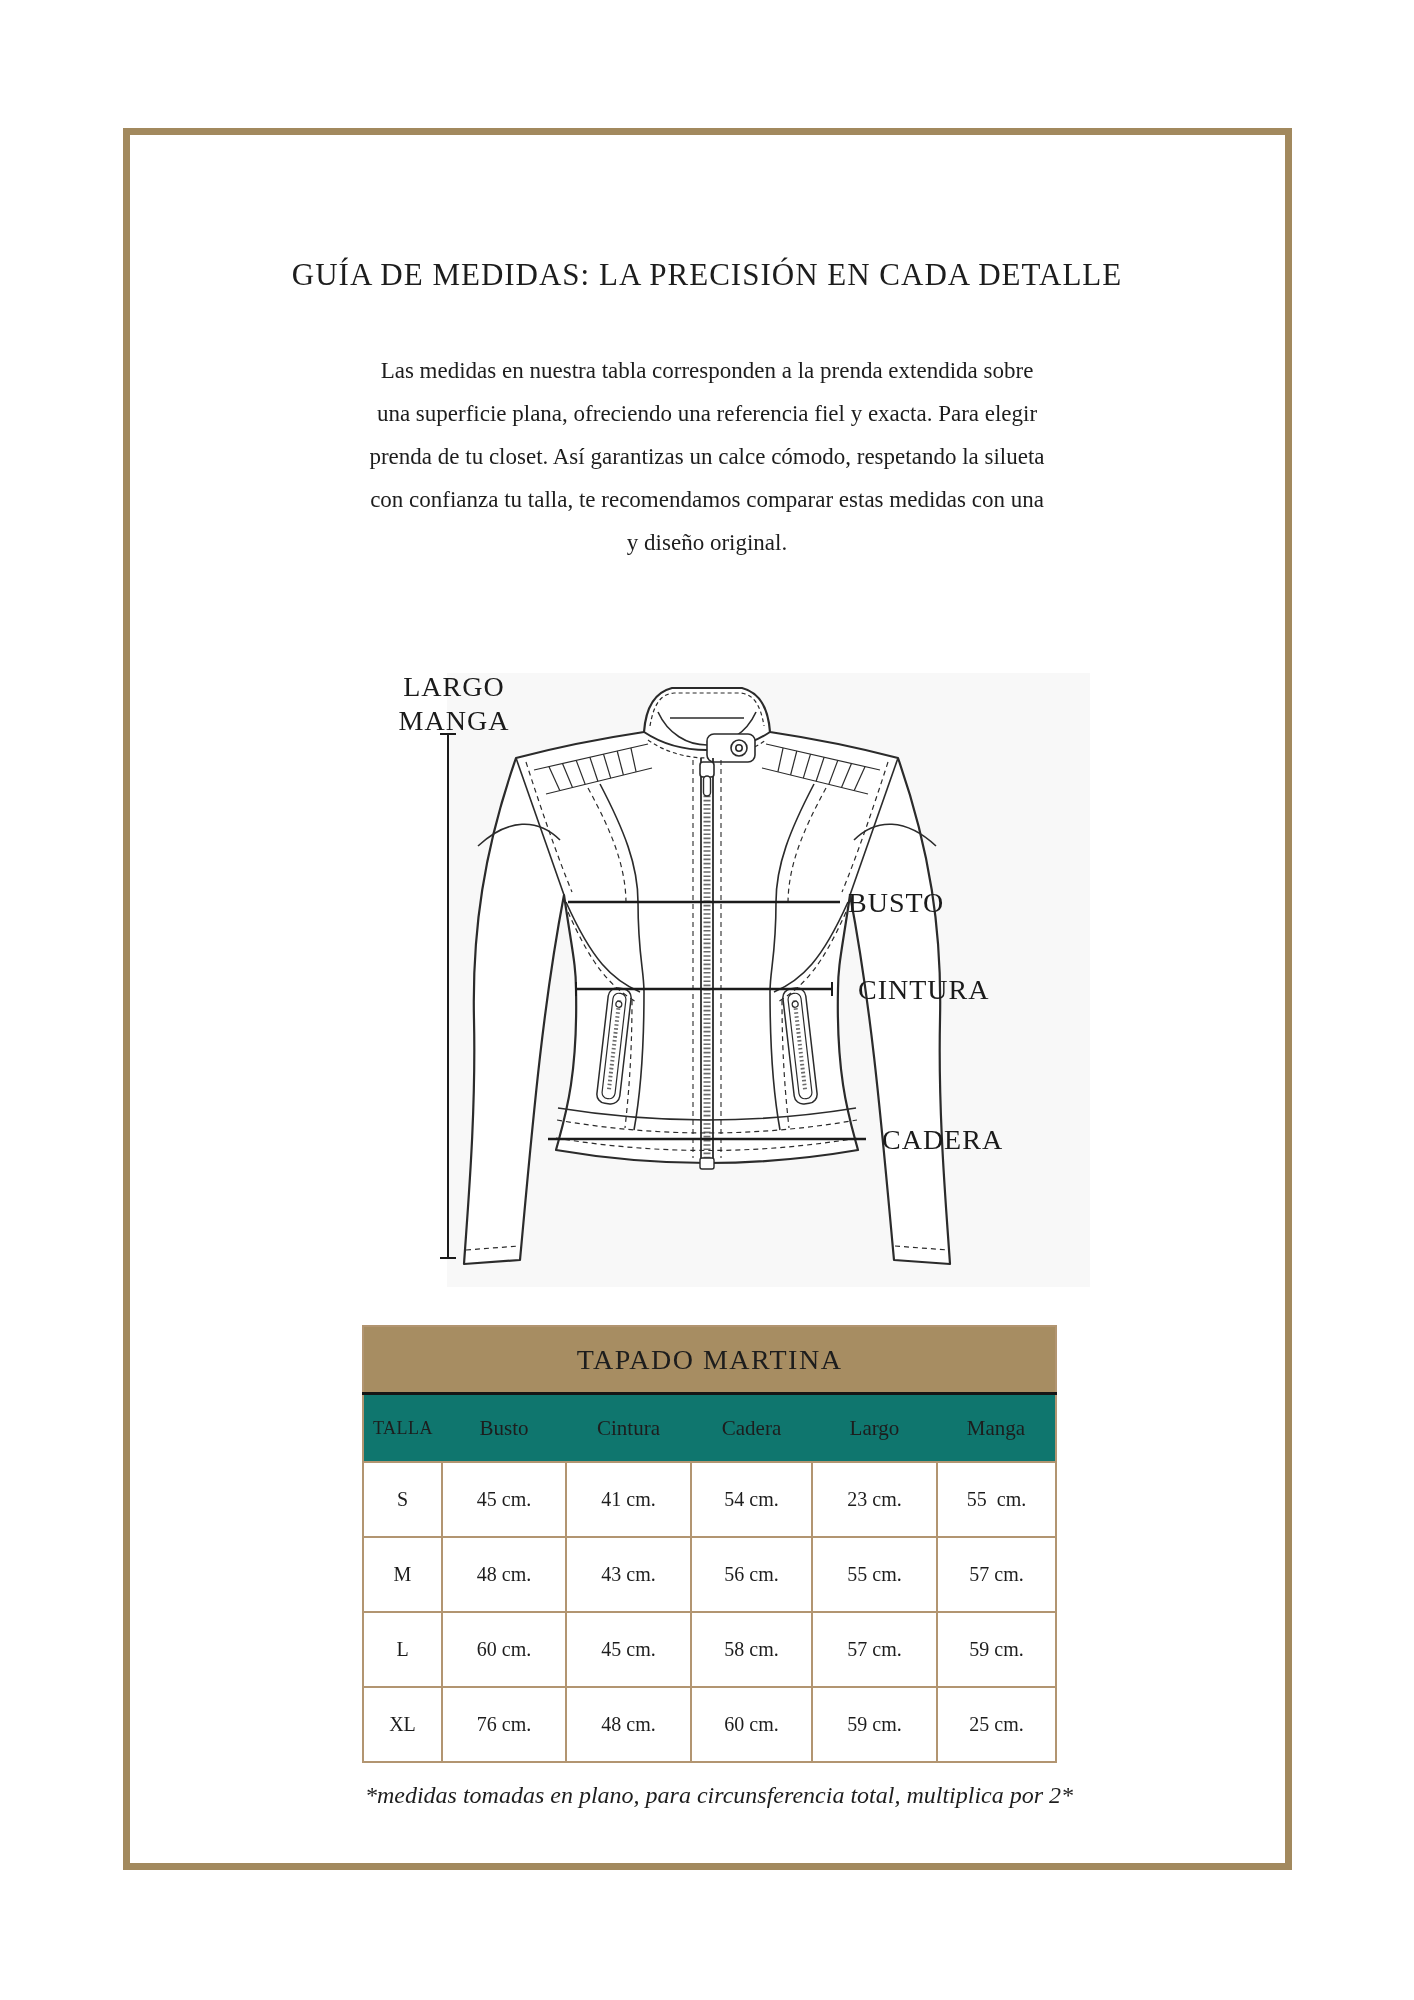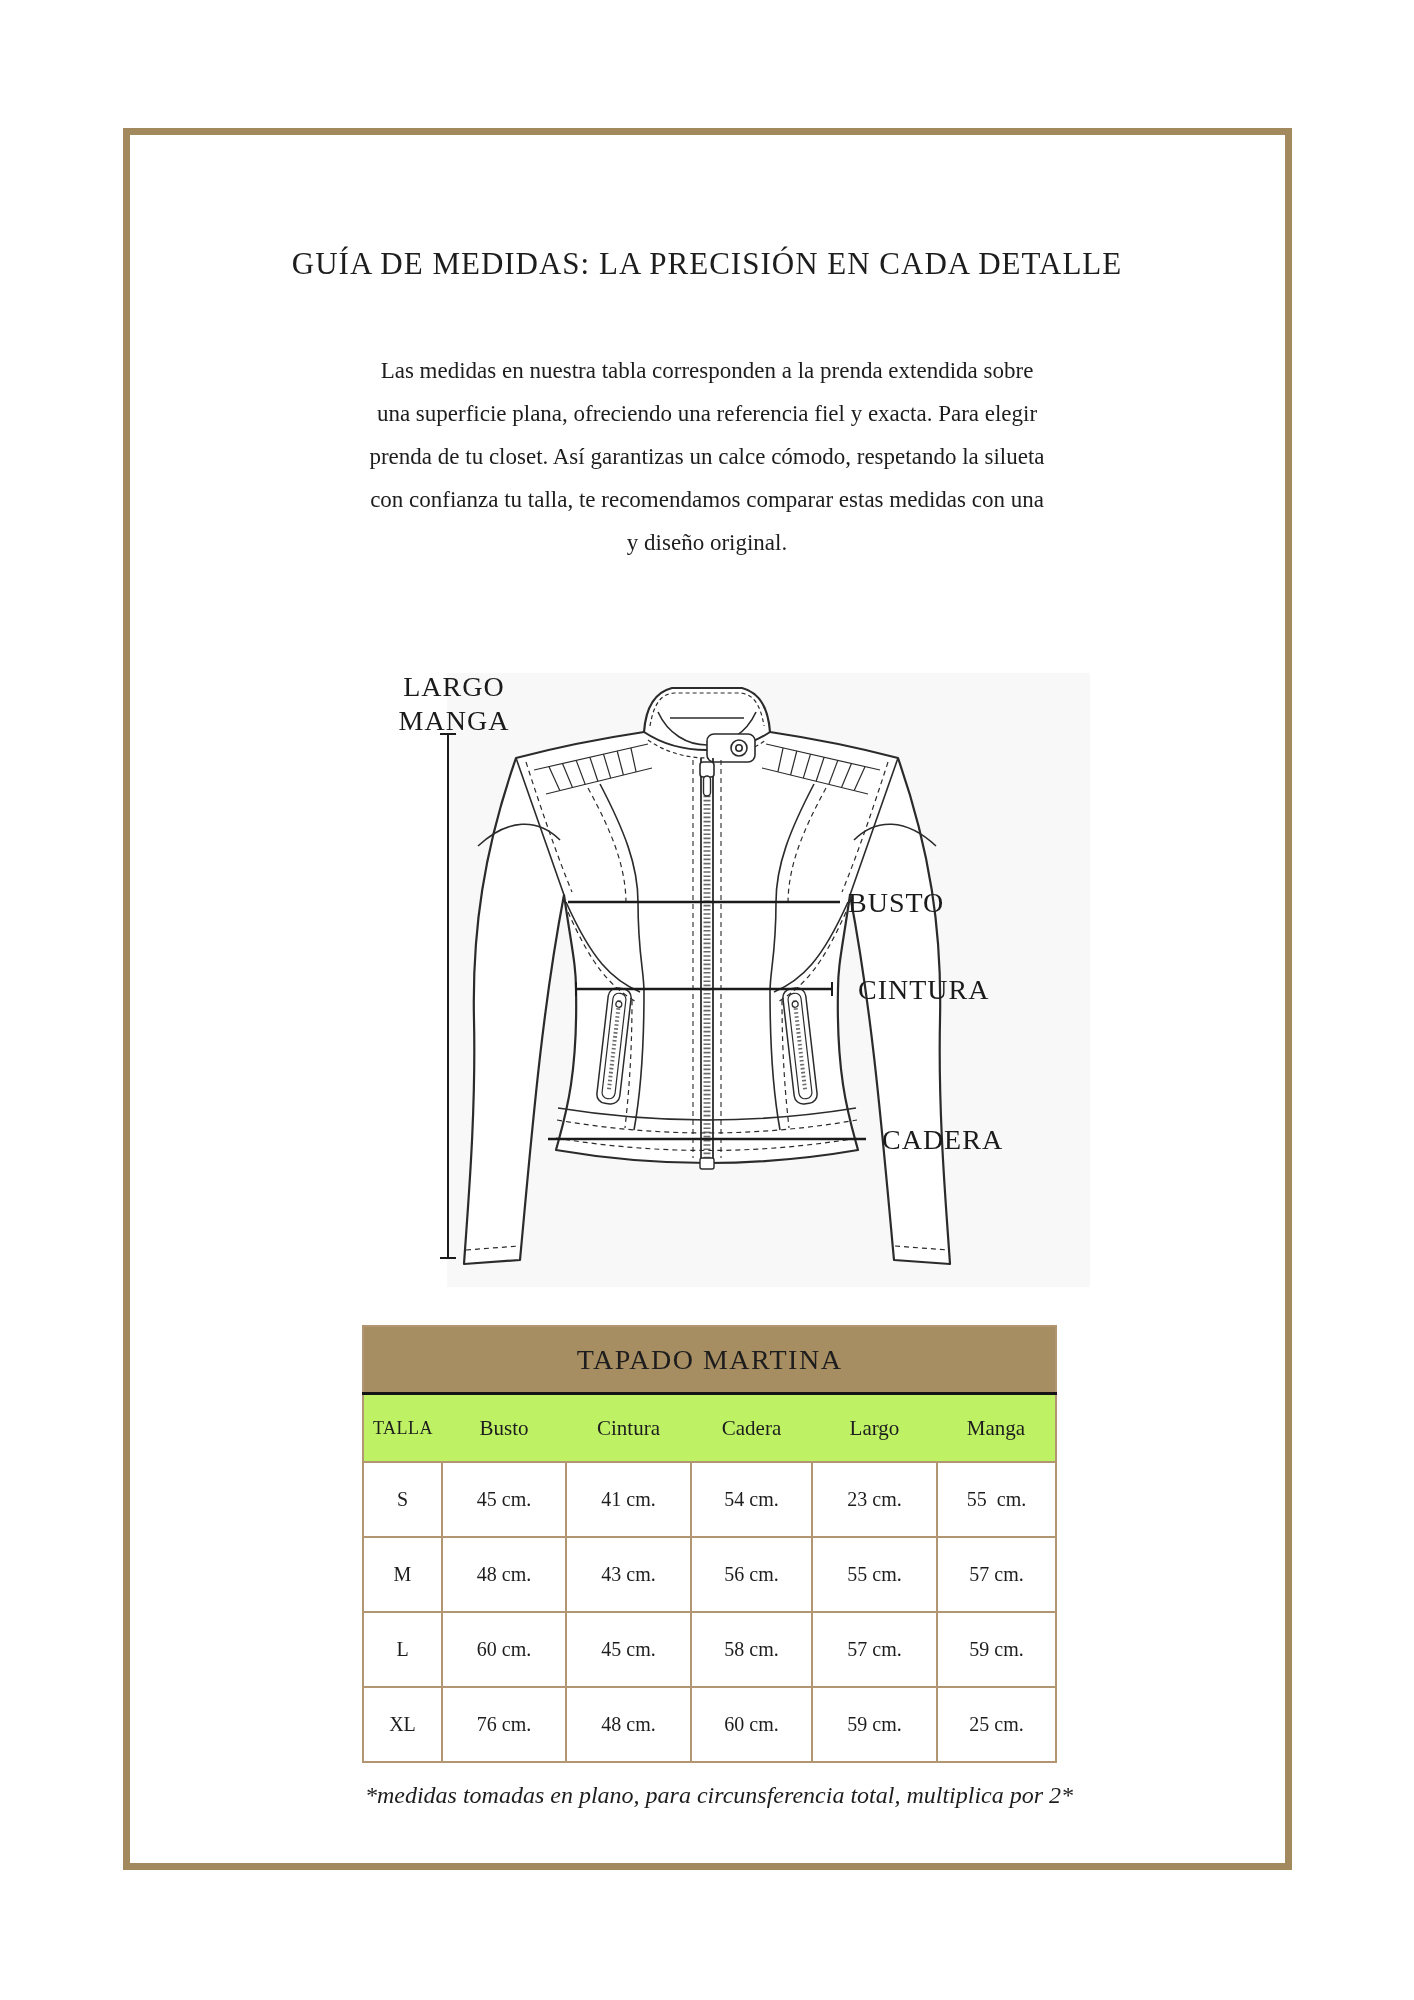--- a/index.html
+++ b/index.html
@@ -1,31 +1,31 @@
 <!DOCTYPE html>
 <html><head>
 <meta charset="utf-8">
 <style>
   html,body{margin:0;padding:0;background:#ffffff;}
   .page{position:relative;width:1414px;height:2000px;background:#ffffff;overflow:hidden;
         font-family:"Liberation Serif","DejaVu Serif",serif;color:#1d1d1d;}
   .frame{position:absolute;left:123px;top:128px;width:1169px;height:1742px;
          border:7px solid #A2895E;box-sizing:border-box;}
   .title{position:absolute;left:0;right:0;top:246px;text-align:center;
-         font-size:31px;letter-spacing:1px;font-weight:400;margin:0;}
+         font-size:31px;letter-spacing:1px;font-weight:400;margin:11px;}
   .intro{position:absolute;left:227px;width:960px;top:349px;text-align:center;
          font-size:23px;line-height:43px;}
   .diagram{position:absolute;left:380px;top:660px;width:710px;height:640px;}
   .tablewrap{position:absolute;left:362px;top:1325px;width:576px;}
   table.size{border-collapse:collapse;table-layout:fixed;width:693px;
              border:2px solid #B29571;}
   table.size td{text-align:center;vertical-align:middle;white-space:pre;}
   tr.trow td{background:#A78D62;height:63px;font-size:28px;letter-spacing:1.5px;
              border-bottom:3px solid #151515;}
-  tr.hrow td{background:#bef264;height:64px;font-size:21px;border:0;text-align:center;}
+  tr.hrow td{background:#0f766e;height:64px;font-size:21px;border:0;text-align:center;}
   tr.hrow td.talla{font-size:18px;letter-spacing:.5px;}
   tr.drow td{background:#ffffff;height:71px;font-size:20px;border:2px solid #B29571;}
   .footnote{position:absolute;left:0;right:0;top:1782px;text-align:center;
             font-style:italic;font-size:24px;padding-left:24px;}
   svg text{font-family:"Liberation Serif","DejaVu Serif",serif;fill:#1b1b1b;}
 </style>
 </head>
 <body>
 
 <div class="page">

